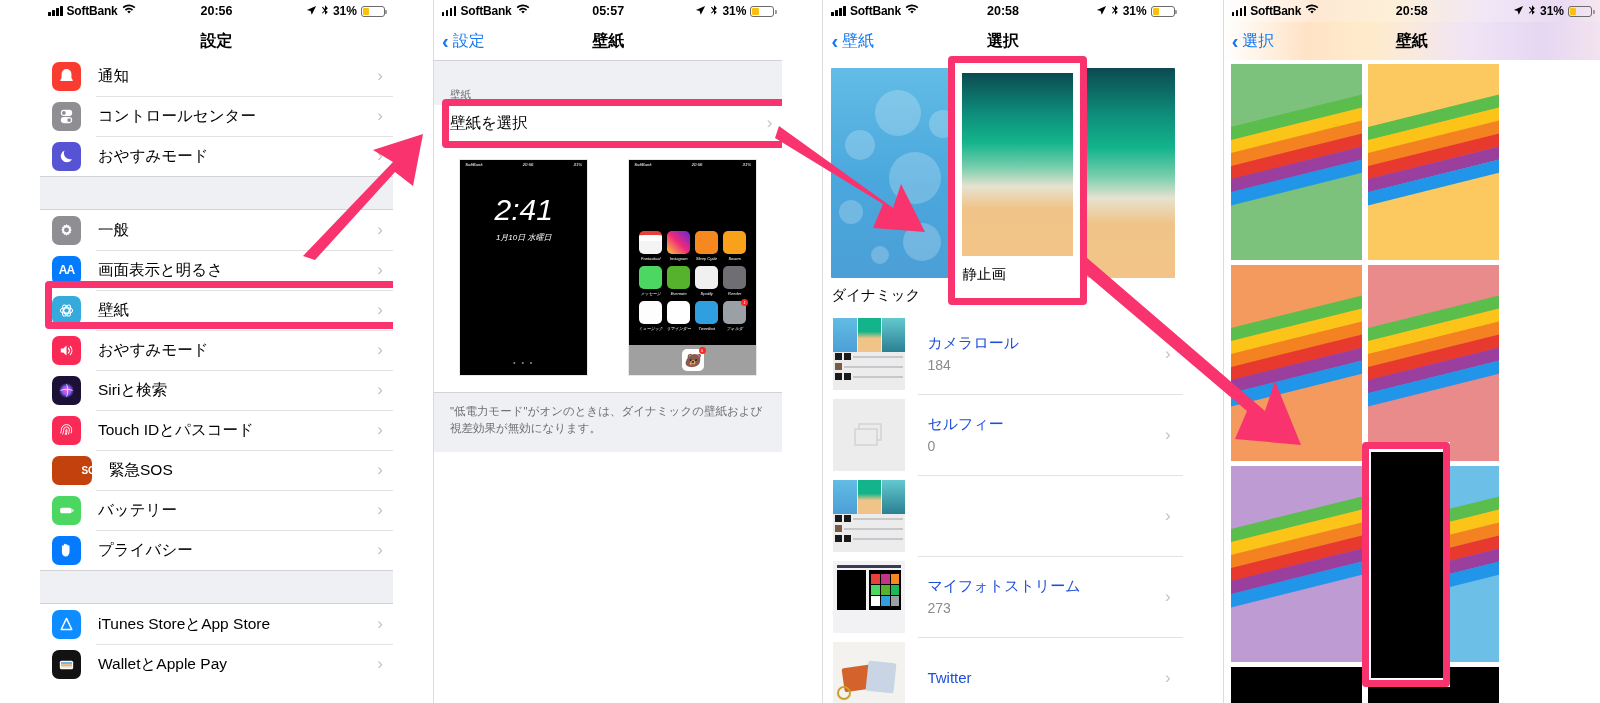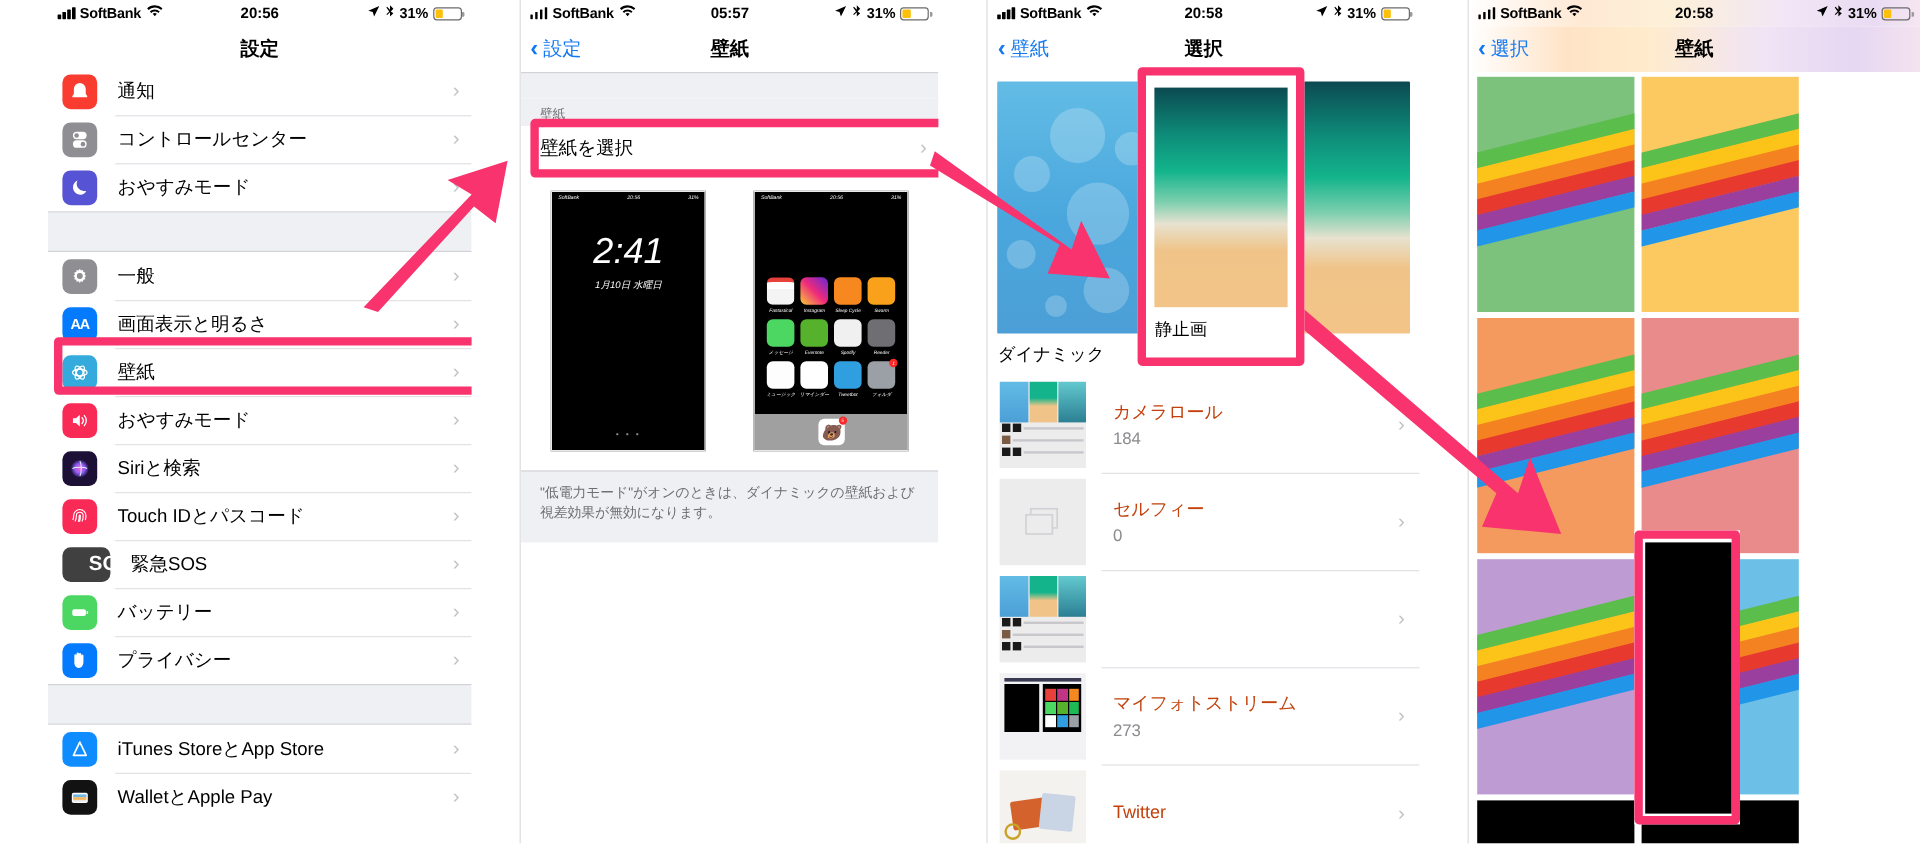--- a/index.html
+++ b/index.html
@@ -74,21 +74,21 @@
   
   .g-bell { background:#fa3b2f; }
   .g-cc   { background:#8e8e93; }
   .g-dnd  { background:#5653d4; }
   .g-gen  { background:#8e8e93; }
   .g-disp { background:#047aff; }
   .g-wall { background:#35aadc; }
   .g-snd  { background:#fa2a56; }
   .g-siri { background:#1c1037; }
   .g-touch{ background:#fa2a56; }
-  .g-sos  { background:#404040; font-size:17px;padding-left:40px; }
+  .g-sos  { background:#c2410c; font-size:10px;padding-left:40px; }
   .g-batt { background:#4cd763; }
   .g-priv { background:#047aff; }
   .g-itunes{background:#0f8cff;}
   .g-wallet{background:#121212;}
 
   .ico svg { width: 19px; height: 19px; display:block; }
 
   
   .hl {
     position:absolute; border:7px solid #f8336e; border-radius:4px;
@@ -130,21 +130,21 @@
   .wp-name { font-size:14.5px; color:#000; margin-top:8px; }
   .dyn { background:linear-gradient(180deg,#62bce5 0%,#4aa7dd 55%,#4b9fd6 100%); position:relative; }
   .dyn .bub { position:absolute; border-radius:50%; background:rgba(255,255,255,.22); }
   .still { background:linear-gradient(180deg,#0b4a51 0%,#0e8d7a 22%,#13b48c 38%,#7ccfae 52%,#e7e2d0 62%,#f0c489 74%,#f3c487 100%); }
   .live { background:linear-gradient(160deg,#2a8ba0 0%,#63c9cf 25%,#a9e4e0 45%,#3f9fb0 65%,#2b7f93 100%); }
 
   .album { display:flex; align-items:center; height:81px; padding-left:10px; position:relative; background:#fff;}
   .album + .album::before { content:''; position:absolute; left:95px; right:0; top:0; height:1px; background:#e2e2e6; }
   .alb-thumb { width:72px; height:72px; background:#ececed; flex:0 0 auto; overflow:hidden; position:relative;}
   .alb-txt { margin-left:22px; }
-  .alb-title { font-size:15px; color:#c2410c; }
+  .alb-title { font-size:15px; color:#1d4ed8; }
   .alb-count { font-size:14px; color:#8b8b90; margin-top:4px; }
   .alb-chev { margin-left:auto; margin-right:12px; color:#c3c3c7; font-size:17px; }
   .mini3 { display:flex; gap:1px; height:34px; }
   .mini3 > div { flex:1; }
   .miniband { height:10px; display:flex; align-items:center; gap:2px; padding:1px 2px; }
   .miniband .b { width:7px;height:7px;background:#1a1a1a;}
   .miniband .l { flex:1; height:2px; background:#c8c8cc; }
 
   
   .nav4 { background:linear-gradient(90deg,#ffffff 0%,#ffe3c6 22%,#ffeccd 40%,#f0e4f5 65%,#e6d7f2 85%,#f3e2ef 100%); }

